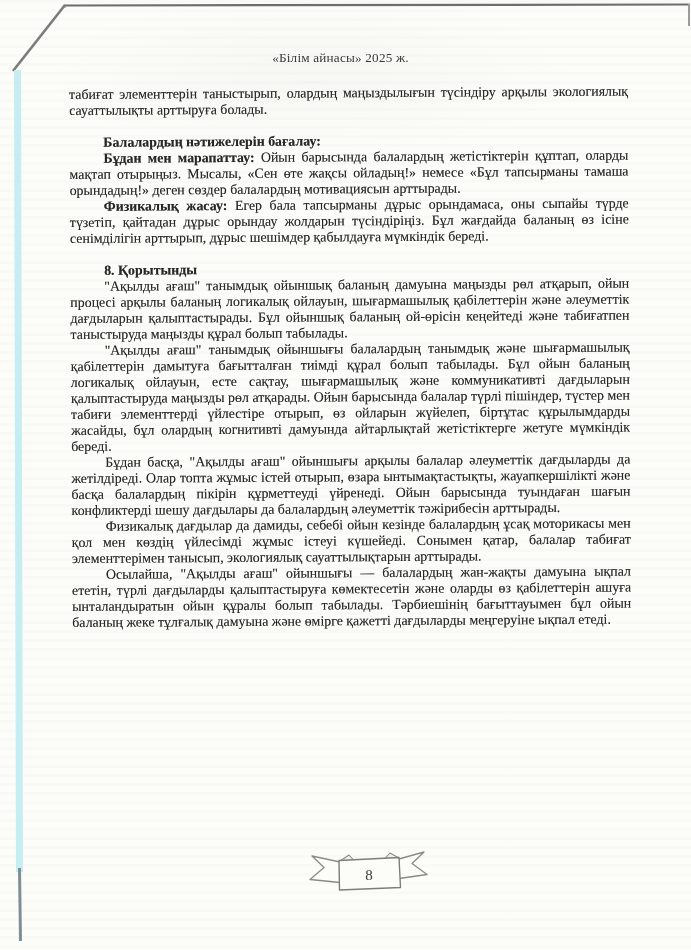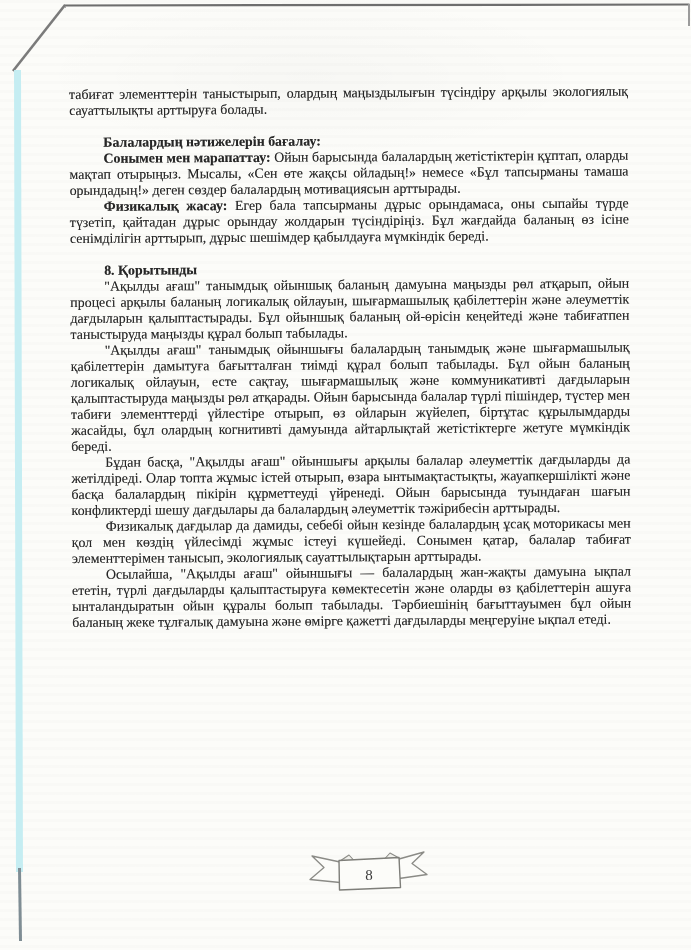--- a/index.html
+++ b/index.html
@@ -49,27 +49,28 @@
 
   <svg class="artifacts" width="691" height="950" viewBox="0 0 691 950">
     <line x1="64" y1="5.5" x2="689.5" y2="4.5" stroke="#6e6e6e" stroke-width="2.2"></line>
     <line x1="64" y1="6" x2="66" y2="8" stroke="#aaaaaa" stroke-width="1"></line>
     <line x1="689" y1="4" x2="689" y2="26" stroke="#9b9b9b" stroke-width="2"></line>
     <line x1="65" y1="5" x2="13" y2="71" stroke="#7b7b7b" stroke-width="2.6"></line>
     <line x1="17.5" y1="70" x2="19.5" y2="872" stroke="#c3edf2" stroke-width="7" opacity="0.95"></line>
     <line x1="19.5" y1="868" x2="20.5" y2="941" stroke="#7f8d94" stroke-width="3"></line>
   </svg>
 
+  <div class="header">«Білім айнасы» 2025 ж.</div>
 
   <div class="content">
     <p>табиғат элементтерін таныстырып, олардың маңыздылығын түсіндіру арқылы экологиялық сауаттылықты арттыруға болады.</p>
 
     <p class="indent bold gap">Балалардың нәтижелерін бағалау:</p>
 
-    <p class="indent"><b>Сонымен мен марапаттау:</b><span> Ойын барысында балалардың жетістіктерін құптап, оларды мақтап отырыңыз. Мысалы, «Сен өте жақсы ойладың!» немесе «Бұл тапсырманы тамаша орындадың!» деген сөздер балалардың мотивациясын арттырады.</span></p>
+    <p class="indent"><b>Бұдан мен марапаттау:</b><span> Ойын барысында балалардың жетістіктерін құптап, оларды мақтап отырыңыз. Мысалы, «Сен өте жақсы ойладың!» немесе «Бұл тапсырманы тамаша орындадың!» деген сөздер балалардың мотивациясын арттырады.</span></p>
 
     <p class="indent"><b>Физикалық жасау:</b><span> Егер бала тапсырманы дұрыс орындамаса, оны сыпайы түрде түзетіп, қайтадан дұрыс орындау жолдарын түсіндіріңіз. Бұл жағдайда баланың өз ісіне сенімділігін арттырып, дұрыс шешімдер қабылдауға мүмкіндік береді.</span></p>
 
     <p class="indent bold gap">8. Қорытынды</p>
 
     <p class="indent">"Ақылды ағаш" танымдық ойыншық баланың дамуына маңызды рөл атқарып, ойын процесі арқылы баланың логикалық ойлауын, шығармашылық қабілеттерін және әлеуметтік дағдыларын қалыптастырады. Бұл ойыншық баланың ой-өрісін кеңейтеді және табиғатпен таныстыруда маңызды құрал болып табылады.</p>
     <p class="indent">"Ақылды ағаш" танымдық ойыншығы балалардың танымдық және шығармашылық қабілеттерін дамытуға бағытталған тиімді құрал болып табылады. Бұл ойын баланың логикалық ойлауын, есте сақтау, шығармашылық және коммуникативті дағдыларын қалыптастыруда маңызды рөл атқарады. Ойын барысында балалар түрлі пішіндер, түстер мен табиғи элементтерді үйлестіре отырып, өз ойларын жүйелеп, біртұтас құрылымдарды жасайды, бұл олардың когнитивті дамуында айтарлықтай жетістіктерге жетуге мүмкіндік береді.</p>
     <p class="indent">Бұдан басқа, "Ақылды ағаш" ойыншығы арқылы балалар әлеуметтік дағдыларды да жетілдіреді. Олар топта жұмыс істей отырып, өзара ынтымақтастықты, жауапкершілікті және басқа балалардың пікірін құрметтеуді үйренеді. Ойын барысында туындаған шағын конфликтерді шешу дағдылары да балалардың әлеуметтік тәжірибесін арттырады.</p>
     <p class="indent">Физикалық дағдылар да дамиды, себебі ойын кезінде балалардың ұсақ моторикасы мен қол мен көздің үйлесімді жұмыс істеуі күшейеді. Сонымен қатар, балалар табиғат элементтерімен танысып, экологиялық сауаттылықтарын арттырады.</p>
     <p class="indent">Осылайша, "Ақылды ағаш" ойыншығы — балалардың жан-жақты дамуына ықпал ететін, түрлі дағдыларды қалыптастыруға көмектесетін және оларды өз қабілеттерін ашуға ынталандыратын ойын құралы болып табылады. Тәрбиешінің бағыттауымен бұл ойын баланың жеке тұлғалық дамуына және өмірге қажетті дағдыларды меңгеруіне ықпал етеді.</p>

